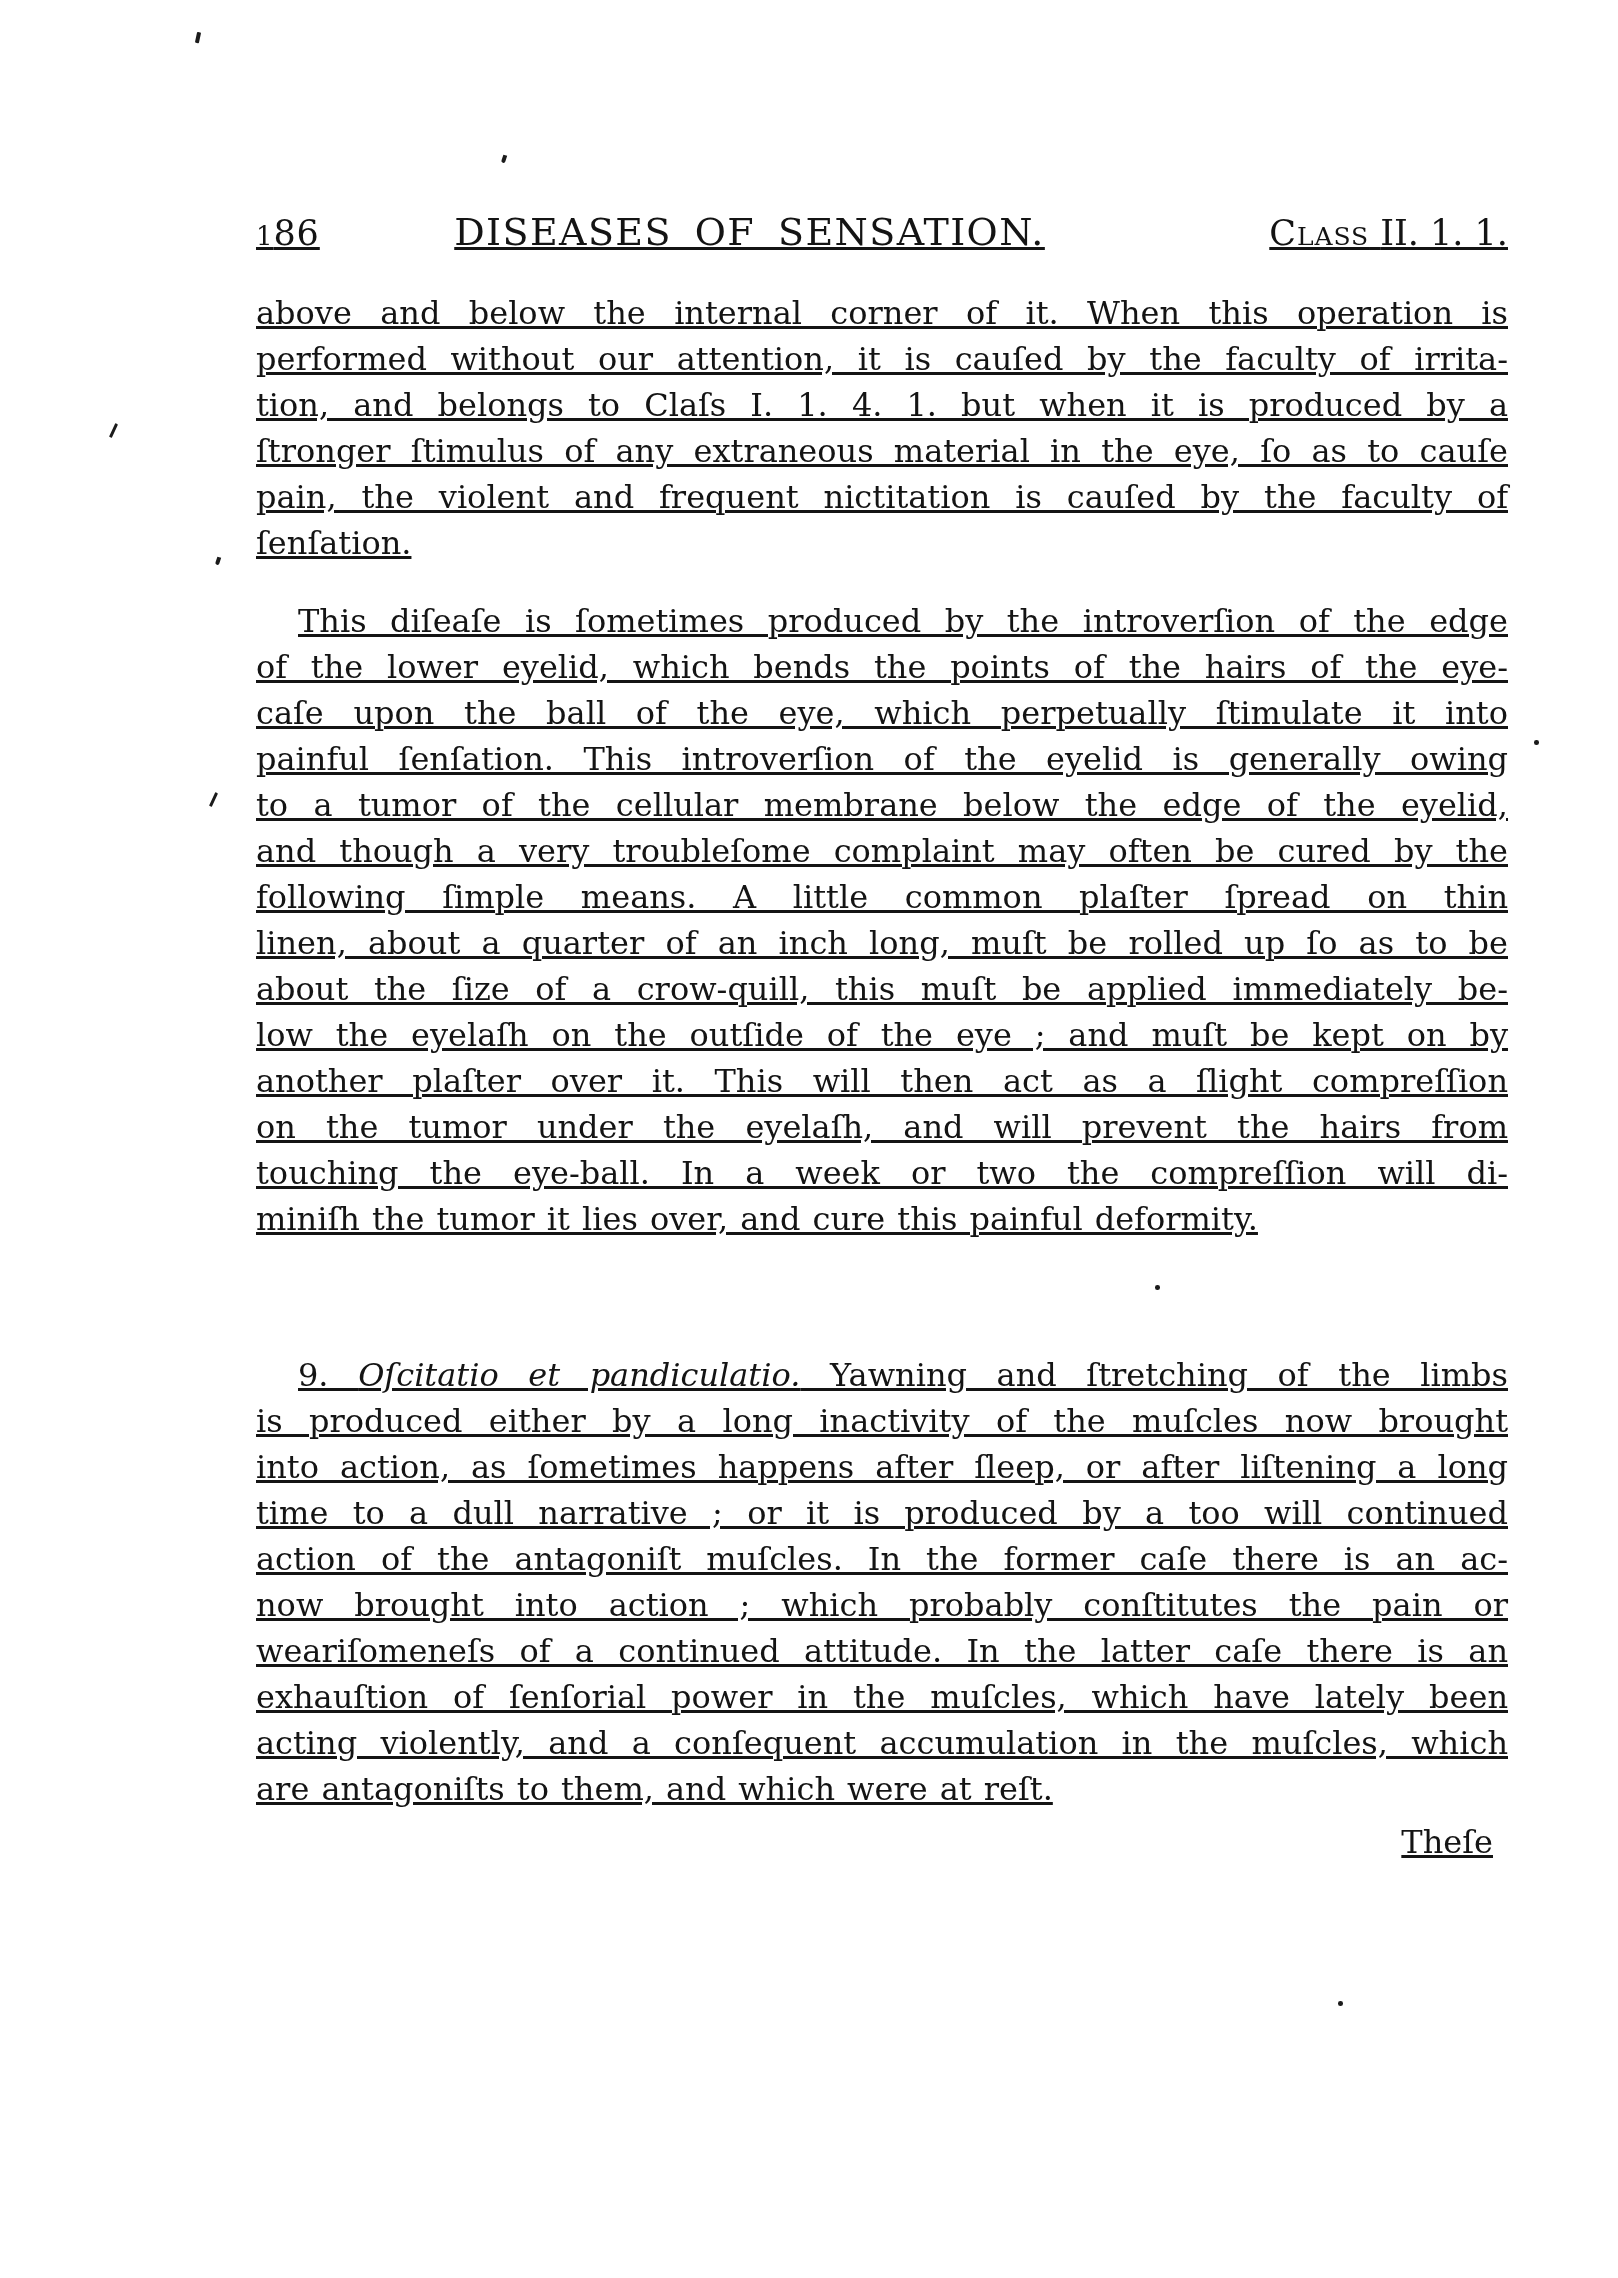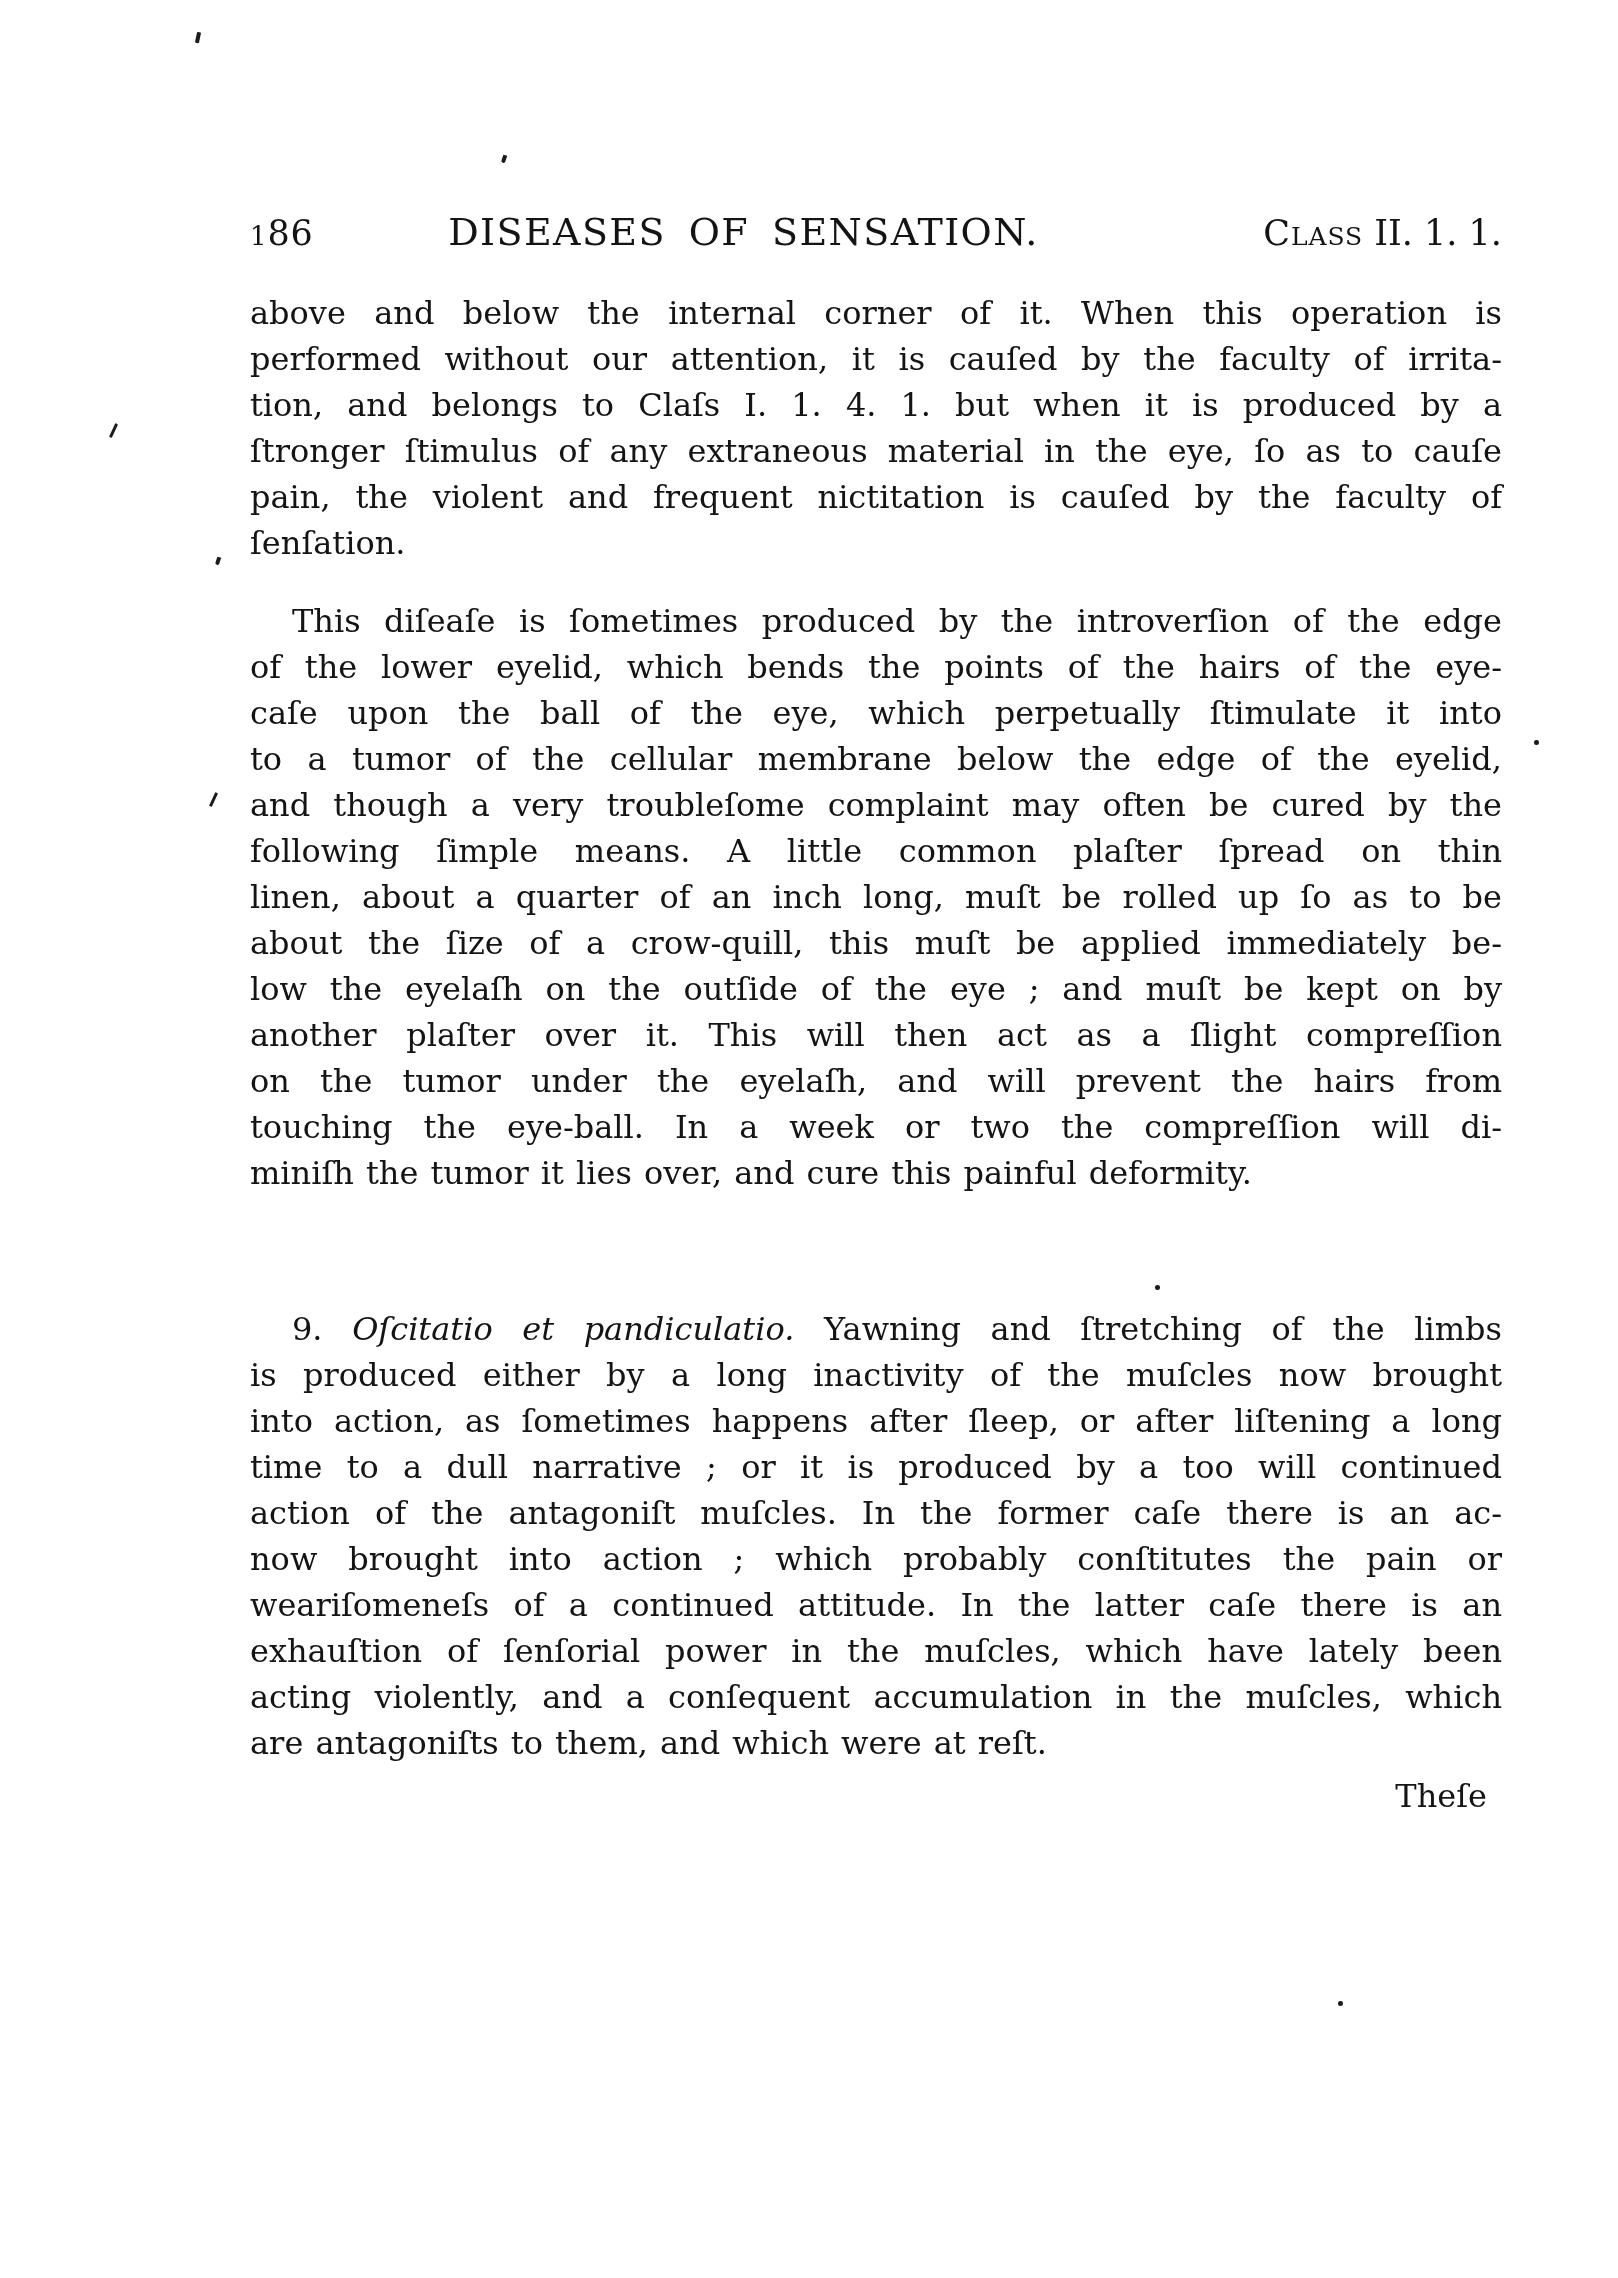--- a/index.html
+++ b/index.html
@@ -5,21 +5,21 @@
   html,body { margin:0; padding:0; background:#e8e8e8; }
   .page {
     position:relative;
     width:1619px; height:2279px;
     background:#ffffff;
     overflow:hidden;
     font-family:"DejaVu Serif","Liberation Serif",serif;
     color:#141414;
   }
   .content {
-    position:absolute; left:250px; top:210px; width:1252px;
+    position:absolute; left:256px; top:210px; width:1252px;text-decoration:underline;
   }
   
   .header {
     display:flex; align-items:baseline; justify-content:space-between;
     height:52px; margin-bottom:28px;
     white-space:nowrap;
   }
   .page-num {
     font-size:35px; display:inline-block; letter-spacing:0.9px;
   }
@@ -84,20 +84,21 @@
         <div class="line">tion, and belongs to Claſs I. 1. 4. 1. but when it is produced by a</div>
         <div class="line">ſtronger ſtimulus of any extraneous material in the eye, ſo as to cauſe</div>
         <div class="line">pain, the violent and frequent nictitation is cauſed by the faculty of</div>
         <div class="line last">ſenſation.</div>
       </div>
 
       <div class="para para-2">
         <div class="line indent">This diſeaſe is ſometimes produced by the introverſion of the edge</div>
         <div class="line">of the lower eyelid, which bends the points of the hairs of the eye-</div>
         <div class="line">caſe upon the ball of the eye, which perpetually ſtimulate it into</div>
+        <div class="line">painful ſenſation. This introverſion of the eyelid is generally owing</div>
         <div class="line">to a tumor of the cellular membrane below the edge of the eyelid,</div>
         <div class="line">and though a very troubleſome complaint may often be cured by the</div>
         <div class="line">following ſimple means. A little common plaſter ſpread on thin</div>
         <div class="line">linen, about a quarter of an inch long, muſt be rolled up ſo as to be</div>
         <div class="line">about the ſize of a crow-quill, this muſt be applied immediately be-</div>
         <div class="line">low the eyelaſh on the outſide of the eye ; and muſt be kept on by</div>
         <div class="line">another plaſter over it. This will then act as a ſlight compreſſion</div>
         <div class="line">on the tumor under the eyelaſh, and will prevent the hairs from</div>
         <div class="line">touching the eye-ball. In a week or two the compreſſion will di-</div>
         <div class="line last">miniſh the tumor it lies over, and cure this painful deformity.</div>

